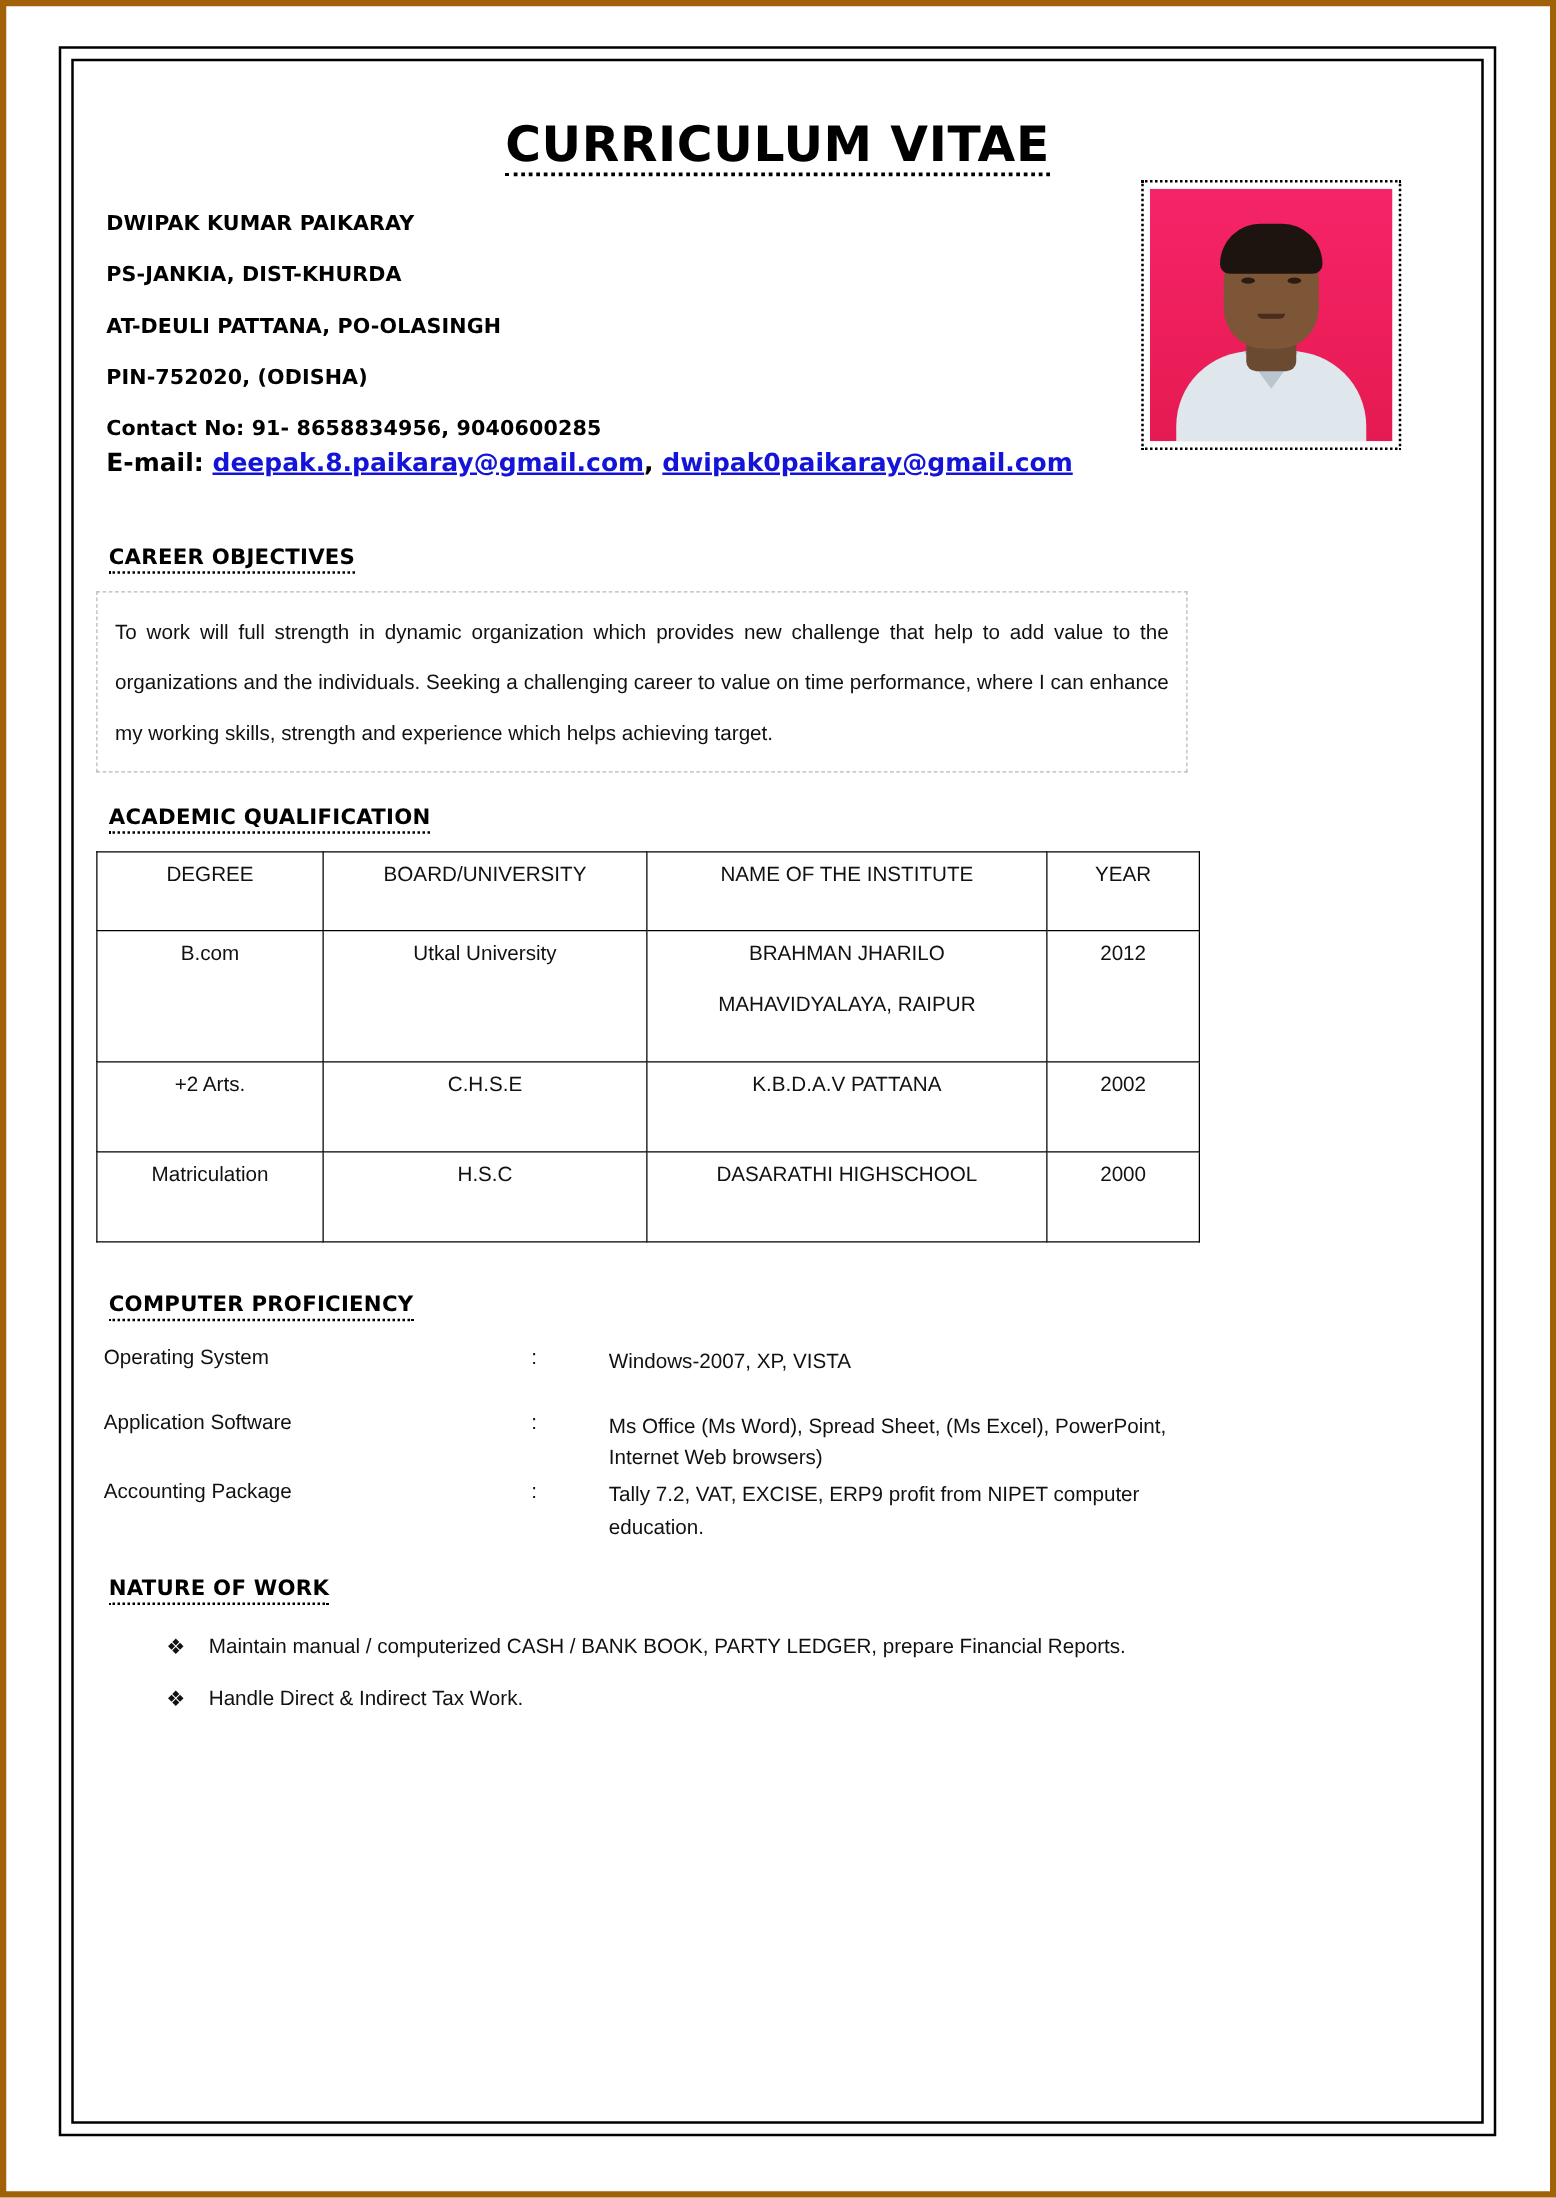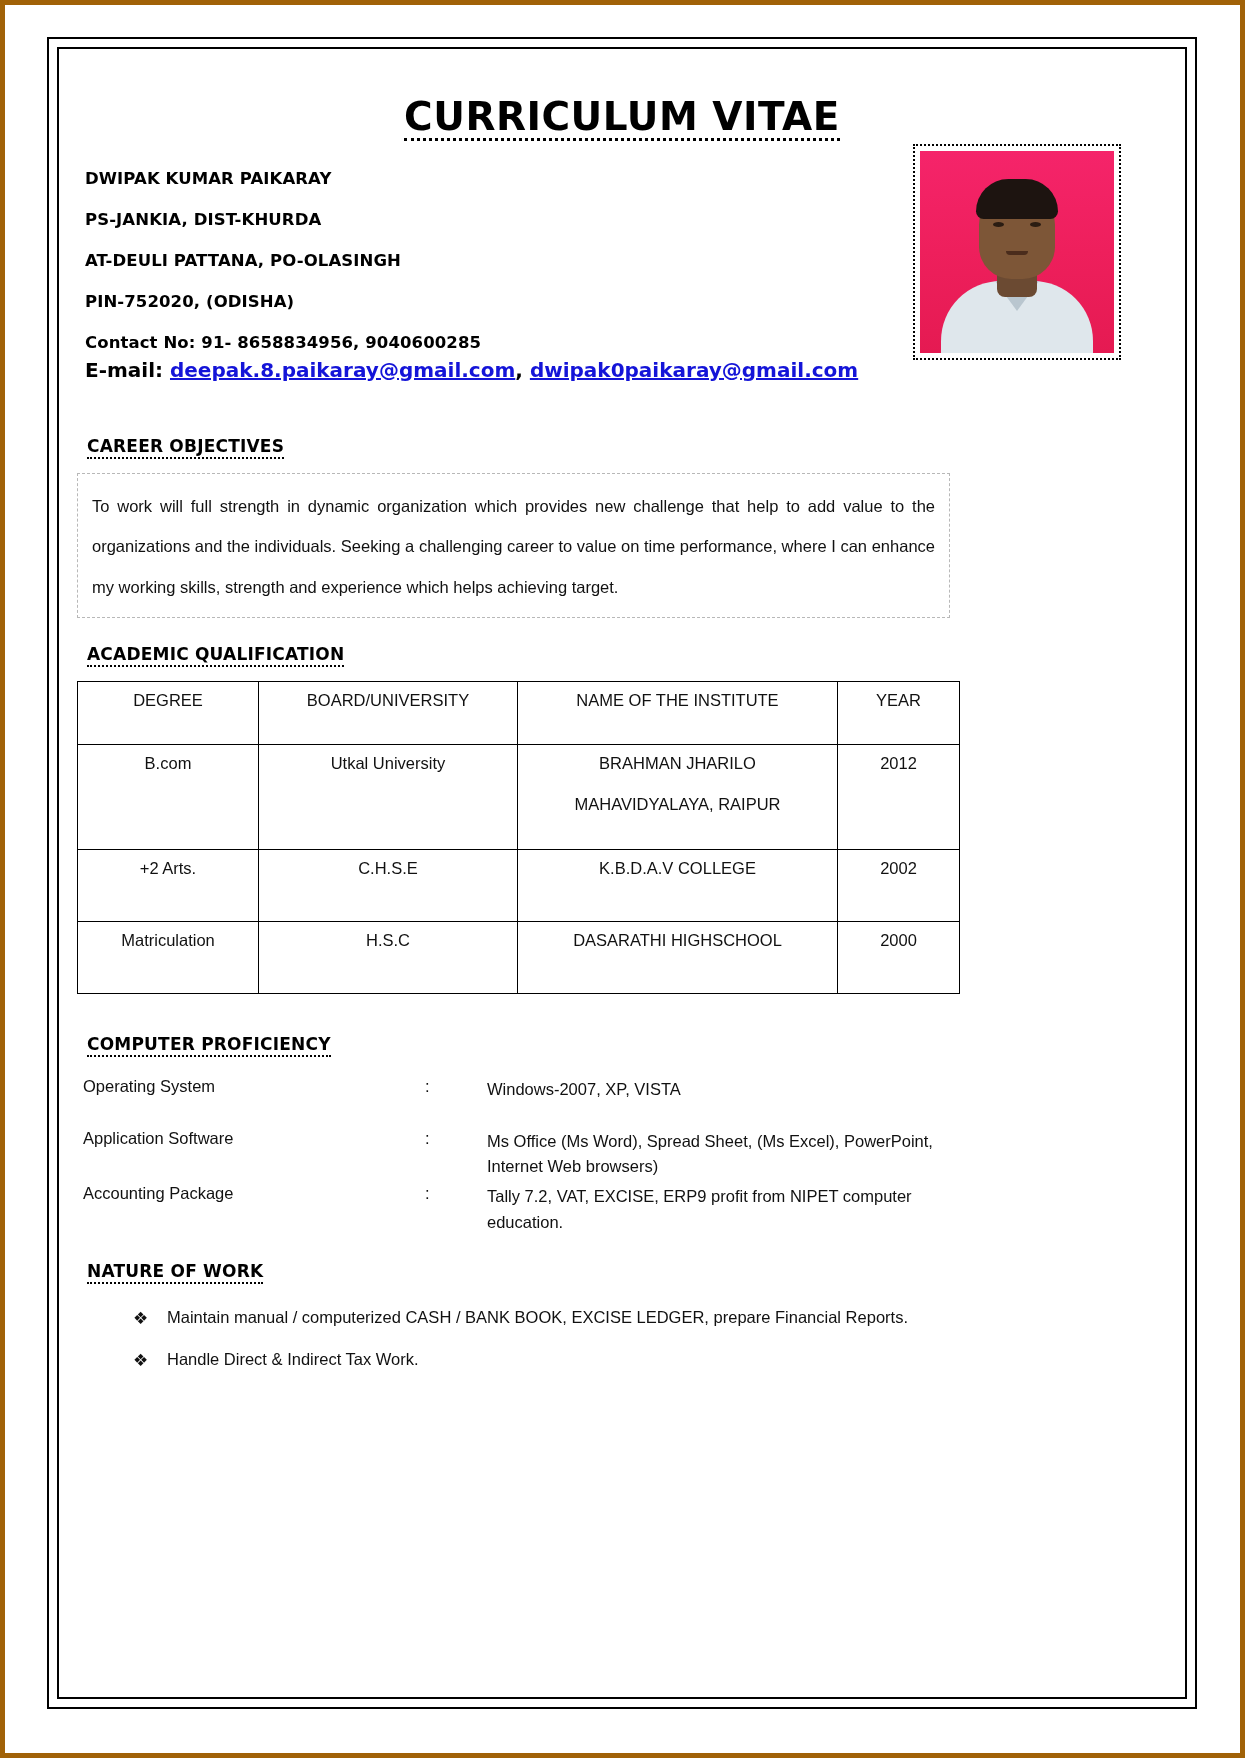--- a/index.html
+++ b/index.html
@@ -356,21 +356,21 @@
         <td class="c-board">Utkal University</td>
         <td class="c-inst">
           <div>BRAHMAN JHARILO</div>
           <div class="inst-2">MAHAVIDYALAYA, RAIPUR</div>
         </td>
         <td class="c-year">2012</td>
       </tr>
       <tr class="r2">
         <td class="c-degree">+2 Arts.</td>
         <td class="c-board">C.H.S.E</td>
-        <td class="c-inst">K.B.D.A.V COLLEGE</td>
+        <td class="c-inst">K.B.D.A.V PATTANA</td>
         <td class="c-year">2002</td>
       </tr>
       <tr class="r3">
         <td class="c-degree">Matriculation</td>
         <td class="c-board">H.S.C</td>
         <td class="c-inst">DASARATHI HIGHSCHOOL</td>
         <td class="c-year">2000</td>
       </tr>
     </tbody>
       </table>
@@ -397,21 +397,21 @@
       </div>
     </div>
 
     <div class="work">
       <div class="sec-head-wrap">
         <span class="sec-head">NATURE OF WORK</span>
       </div>
       <div class="work-list">
         <div class="work-item">
           <div class="work-bullet">❖</div>
-          <div class="work-text">Maintain manual / computerized CASH / BANK BOOK, EXCISE LEDGER, prepare Financial Reports.</div>
+          <div class="work-text">Maintain manual / computerized CASH / BANK BOOK, PARTY LEDGER, prepare Financial Reports.</div>
         </div>
         <div class="work-item">
           <div class="work-bullet">❖</div>
           <div class="work-text">Handle Direct &amp; Indirect Tax Work.</div>
         </div>
       </div>
     </div>
 
   </div>
 </div>

